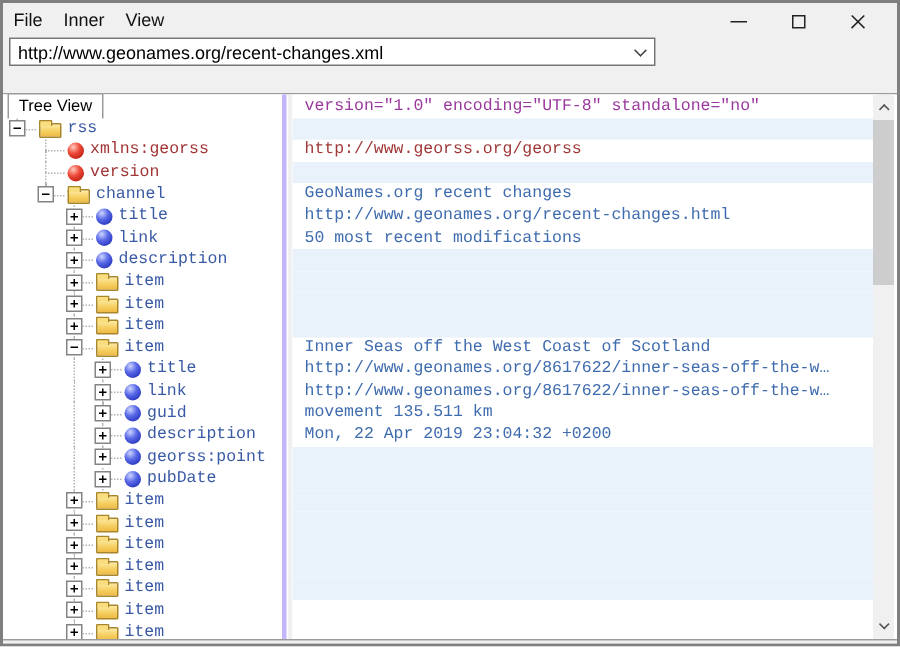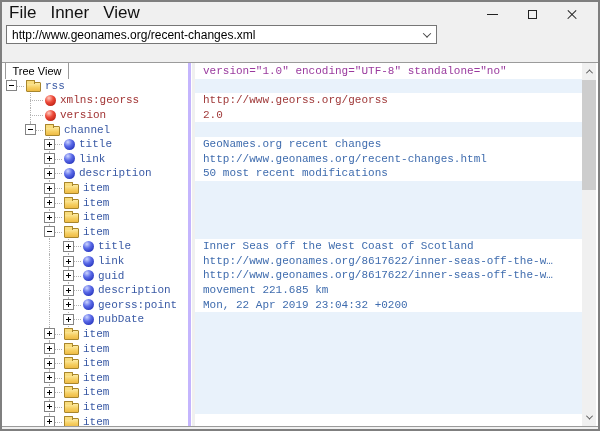--- a/index.html
+++ b/index.html
@@ -3,21 +3,21 @@
 <meta charset="utf-8">
 <style>
   * { margin:0; padding:0; box-sizing:border-box; }
   html,body { width:600px; height:431px; }
   body { font-family:"Liberation Sans", sans-serif; position:relative; background:#fff; }
 
   #window { position:absolute; inset:0; border:2px solid #7f7f7f; background:#f0f0f0; overflow:hidden; }
 
   
   #menubar { position:absolute; left:0; top:0; right:0; height:21px; display:flex; align-items:center; padding-left:7px; gap:0; }
-  .menu-item { font-size:17px; color:#111; padding:2px 8px 2px 0; margin-right:6px; cursor:default; }
+  .menu-item { font-size:12px; color:#111; padding:2px 8px 2px 0; margin-right:6px; cursor:default; }
 
   
   #controls { position:absolute; right:6px; top:3px; display:flex; }
   .ctl { width:40px; height:18px; display:flex; align-items:center; justify-content:center; position:relative; }
   .min-glyph { width:11px; height:1px; background:#222; }
   .max-glyph { width:9px; height:9px; border:1px solid #222; background:transparent; }
   .close-glyph { width:12px; height:12px; position:relative; }
   .close-glyph::before,.close-glyph::after { content:""; position:absolute; left:0; top:5.5px; width:12px; height:1.2px; background:#222; }
   .close-glyph::before { transform:rotate(45deg); }
   .close-glyph::after { transform:rotate(-45deg); }
@@ -413,33 +413,32 @@
           </span>
           <span class="ticon folder"></span>
           <span class="tlabel c-blue">item</span>
         </div>
       </div>
     <div id="pane-gap"></div>
     <div id="value-pane">
         <div class="vrow v-purple">version="1.0" encoding="UTF-8" standalone="no"</div>
         <div class="vrow band"></div>
         <div class="vrow v-red">http://www.georss.org/georss</div>
-        <div class="vrow v-red">2.0</div>
         <div class="vrow band"></div>
         <div class="vrow v-blue">GeoNames.org recent changes</div>
         <div class="vrow v-blue">http://www.geonames.org/recent-changes.html</div>
         <div class="vrow v-blue">50 most recent modifications</div>
         <div class="vrow band"></div>
         <div class="vrow band"></div>
         <div class="vrow band"></div>
         <div class="vrow band"></div>
         <div class="vrow v-blue">Inner Seas off the West Coast of Scotland</div>
         <div class="vrow v-blue">http://www.geonames.org/8617622/inner-seas-off-the-w…</div>
         <div class="vrow v-blue">http://www.geonames.org/8617622/inner-seas-off-the-w…</div>
-        <div class="vrow v-blue">movement 221.685 km</div>
+        <div class="vrow v-blue">movement 135.511 km</div>
         <div class="vrow v-blue">Mon, 22 Apr 2019 23:04:32 +0200</div>
         <div class="vrow band"></div>
         <div class="vrow band"></div>
         <div class="vrow band"></div>
         <div class="vrow band"></div>
         <div class="vrow band"></div>
         <div class="vrow band"></div>
         <div class="vrow band"></div>
       </div>
     <div id="scrollbar">

